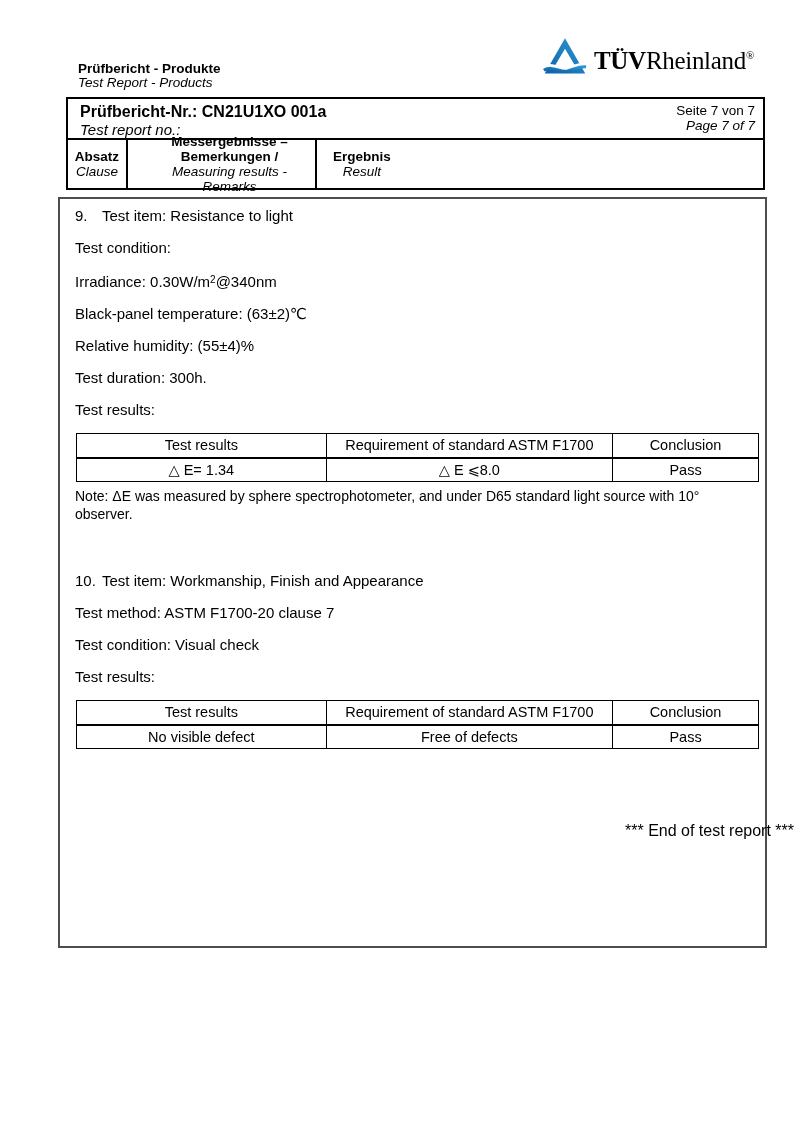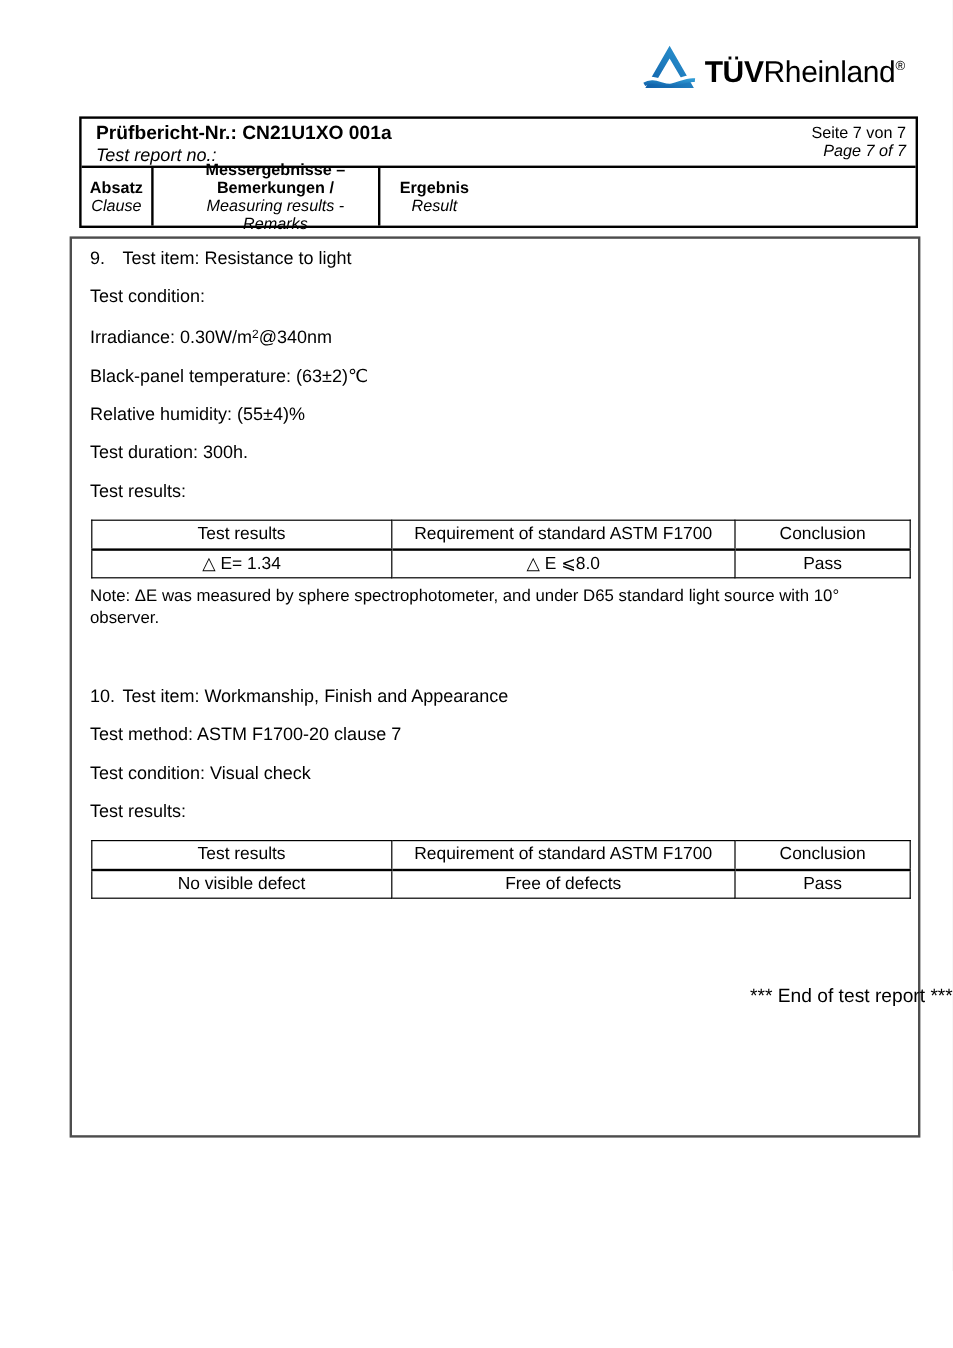--- a/index.html
+++ b/index.html
@@ -13,21 +13,21 @@
     overflow: hidden;
   }
 
   
   .doc-titles { position: absolute; left: 78px; top: 62px; line-height: 13px; }
   .doc-title-de { font-size: 13.5px; font-weight: bold; }
   .doc-title-en { font-size: 13.5px; font-style: italic; margin-top: 1px; }
 
   .logo { position: absolute; top: 37px; right: 40px; display: flex; align-items: center; }
   .logo svg { display: block; margin-right: 7px; }
-  .logo-text { font-size: 25px; letter-spacing: -0.3px; white-space: nowrap; line-height: 25px; }
+  .logo-text { font-size: 25px; letter-spacing: -0.3px; white-space: nowrap; line-height: 25px; font-family: Liberation Serif, serif; }
   .logo-tuv { font-weight: bold; }
   .logo-rh { font-weight: normal; }
   .logo-reg { font-size: 11px; vertical-align: 10px; }
 
   
   .header-table {
     position: absolute; left: 66px; top: 97px; width: 699px;
     border: 2px solid #000;
   }
   .ht-row1 { height: 41px; display: flex; justify-content: space-between; border-bottom: 2px solid #000; padding: 3px 8px 0 12px; }
@@ -76,20 +76,24 @@
   .note { font-size: 14px; margin-top: 5px !important; }
 
   
   .end-line { position: absolute; top: 822px; left: 0; width: 100%; text-align: right; font-size: 16px; }
 </style>
 </head>
 <body>
 
 <div class="page">
 
+  <div class="doc-titles">
+    <div class="doc-title-de">Prüfbericht - Produkte</div>
+    <div class="doc-title-en">Test Report - Products</div>
+  </div>
 
   <div class="logo">
     <svg width="44" height="42" viewBox="0 0 100 94">
       <defs>
         <linearGradient id="tg" x1="0" y1="1" x2="1" y2="0">
           <stop offset="0" stop-color="#0f5fa8"></stop>
           <stop offset="1" stop-color="#2f9ad4"></stop>
         </linearGradient>
       </defs>
       <path fill-rule="evenodd" fill="url(#tg)" d="M50 2 L96 82 L4 82 Z M50 26 L76 70 L24 70 Z"></path>

